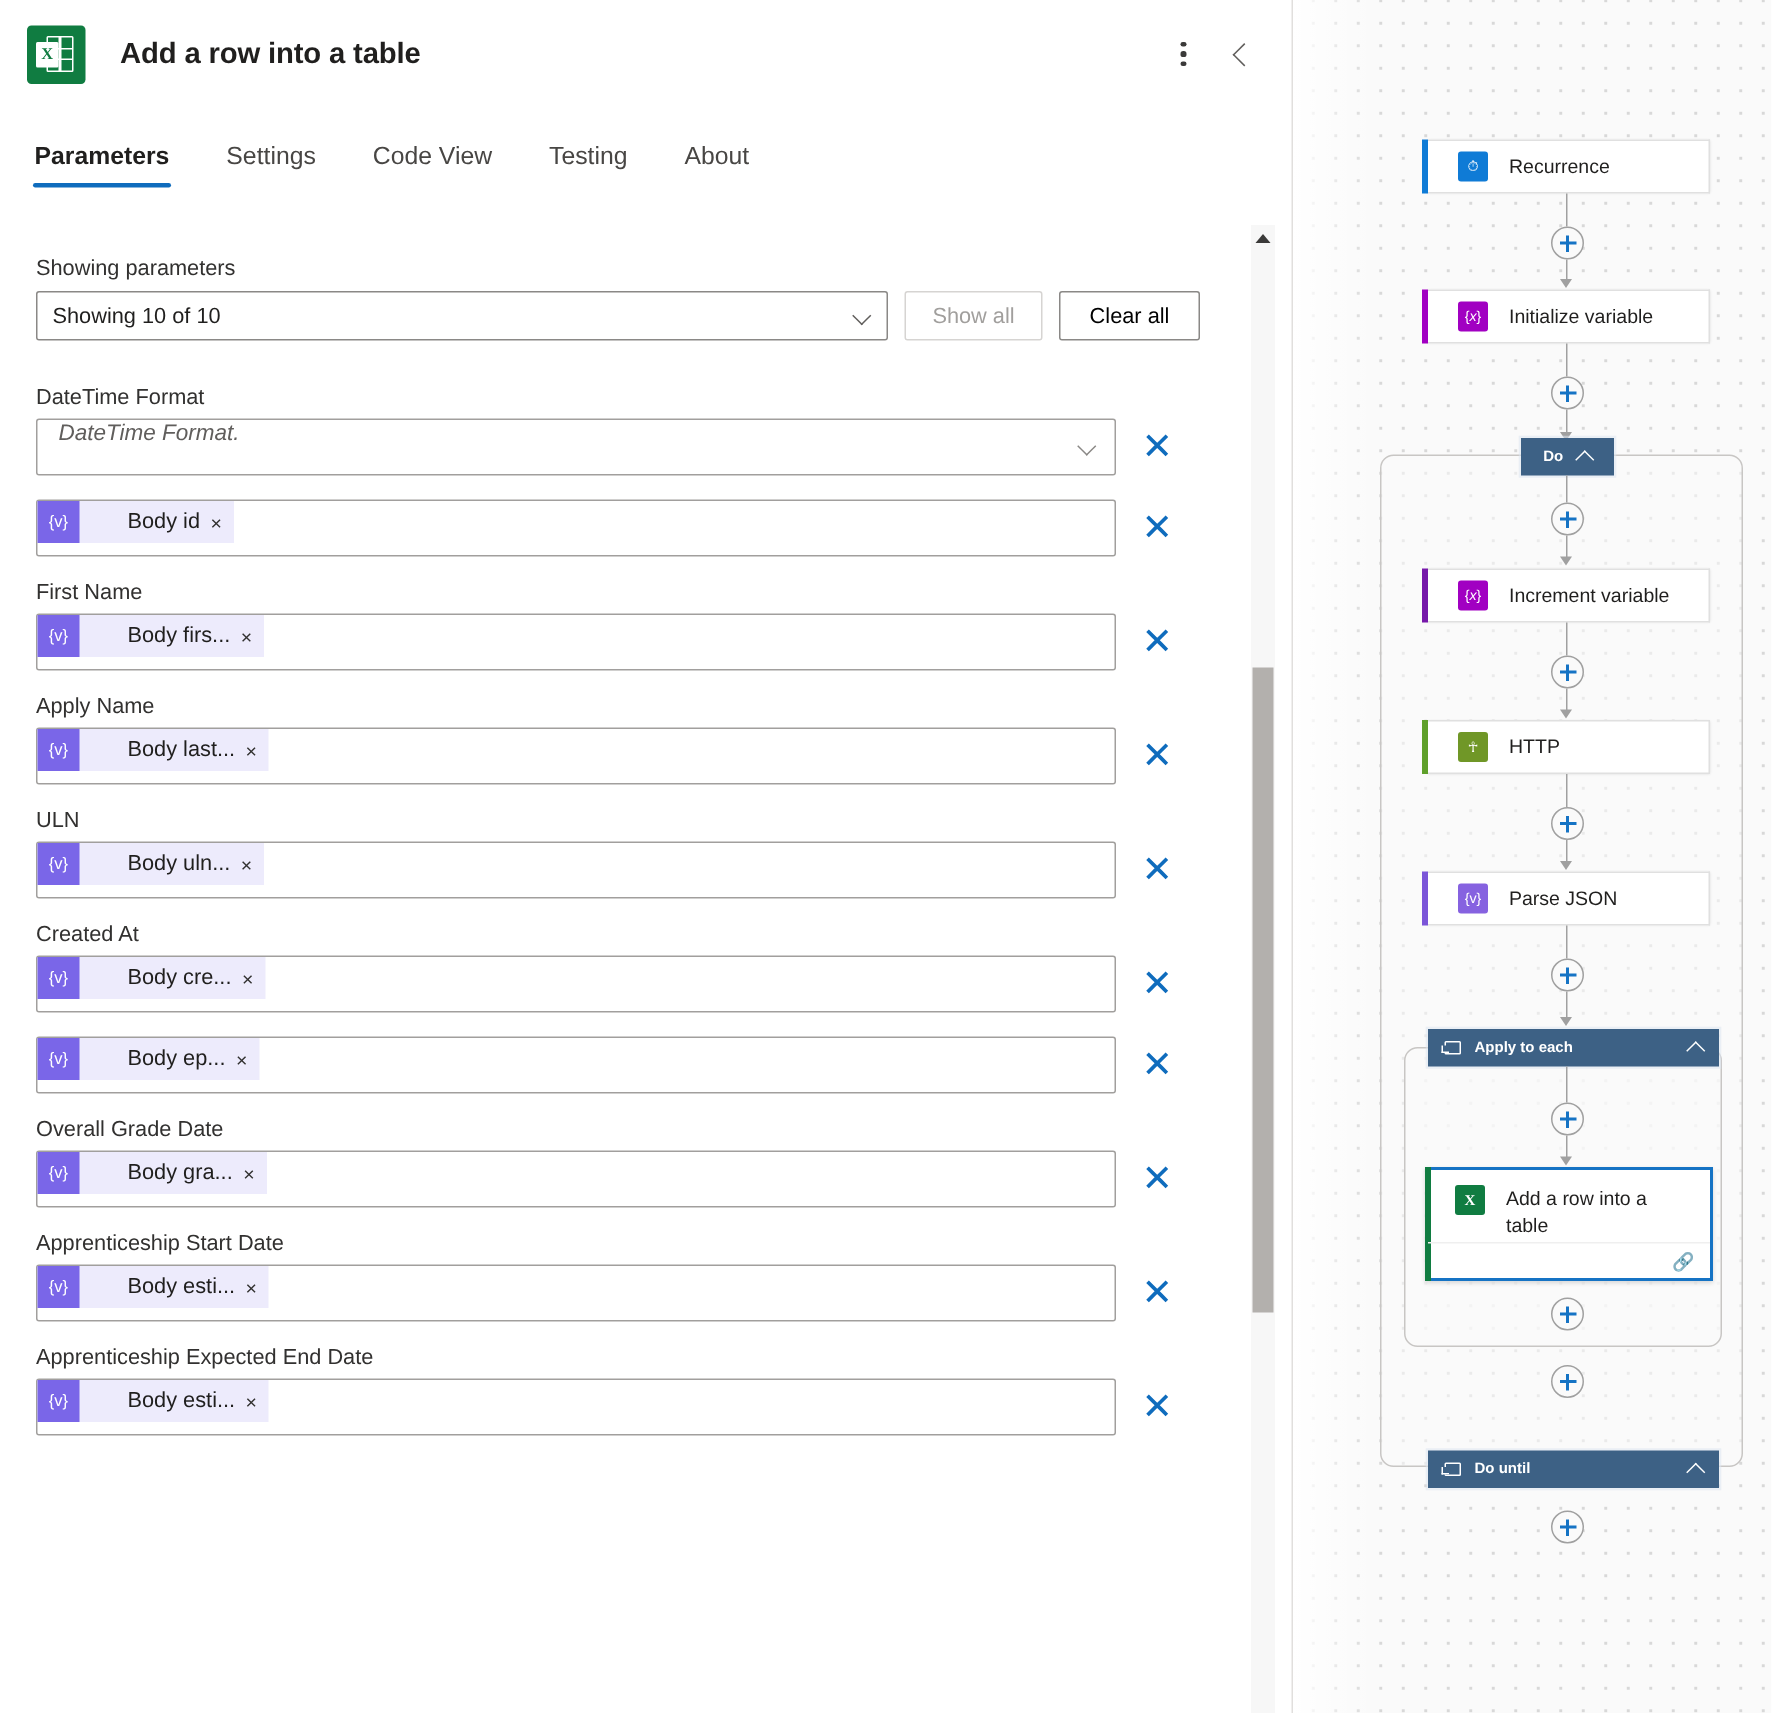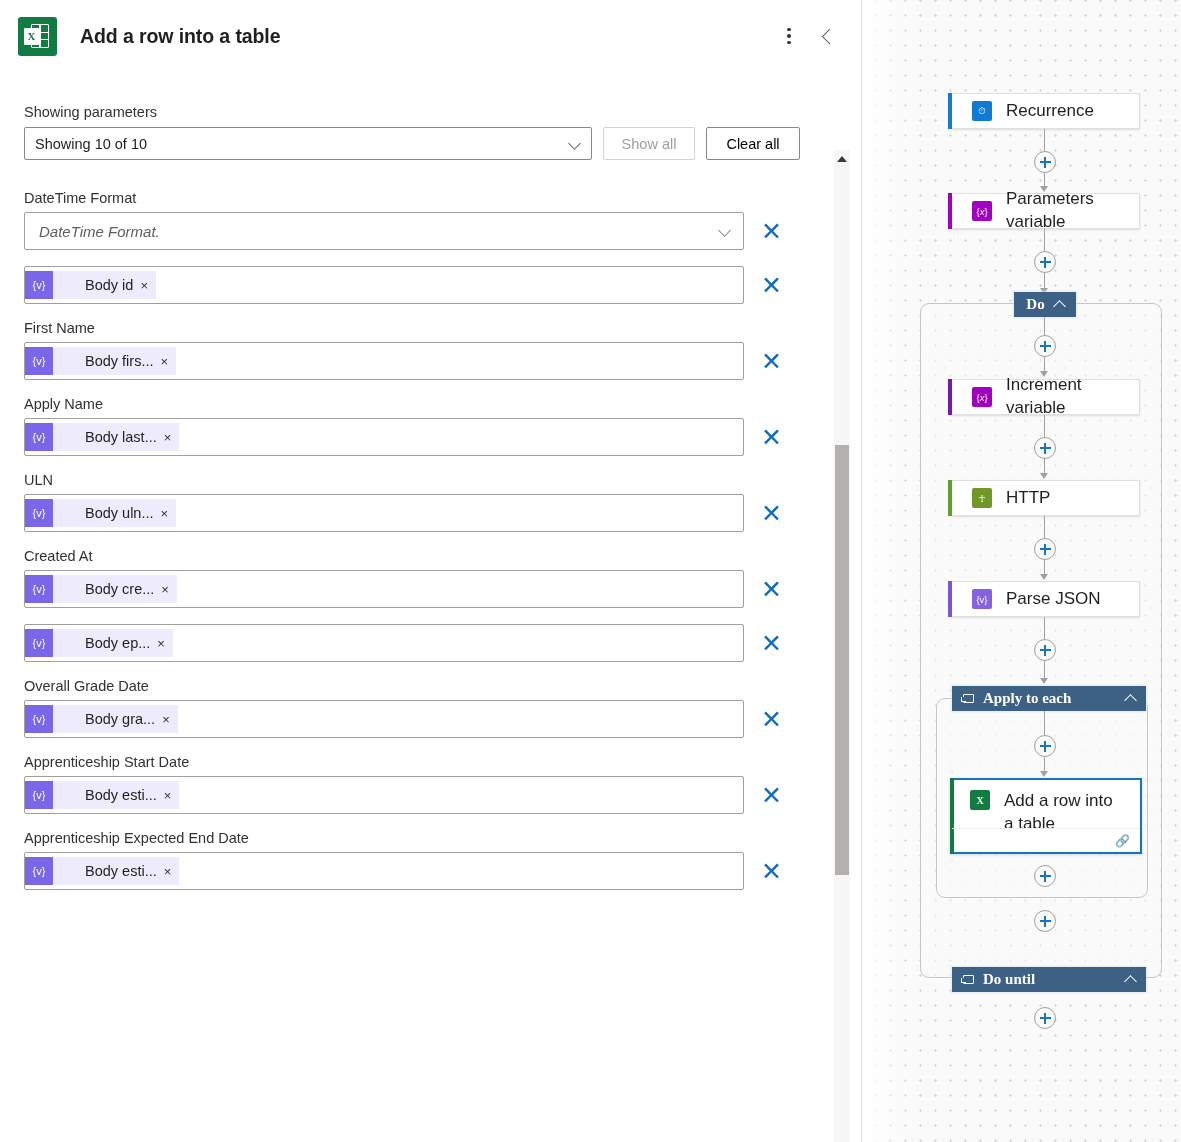--- a/index.html
+++ b/index.html
@@ -152,21 +152,21 @@
 
   
   .fields { margin-top: 30px; }
   .field { padding-left: 24px; margin-bottom: 16px; }
   .field-label { font-size: 14.5px; color: #323130; margin-bottom: 6px; }
   .field-row { display: flex; align-items: center; }
   .input-box {
     width: 720px; height: 38px;
     border: 1px solid #a19f9d; border-radius: 2px;
     background: #fff;
-    display: flex; align-items: center;
+    display: flex; align-items: flex-start;
     padding: 0 8px 0 0;
     position: relative;
     cursor: text;
   }
   .input-box.dropdown { width: 720px; height: 38px; }
   .input-box .ph {
     font-style: italic; color: #605e5c; font-size: 15px;
     padding-left: 14px;
   }
   .input-box .caret2 {
@@ -273,21 +273,21 @@
   .node .n-icon {
     width: 20px; height: 20px; margin-left: 20px;
     border-radius: 2px; flex: 0 0 20px;
     display: flex; align-items: center; justify-content: center;
     color: #fff; font-size: 9.5px;
     font-family: "Liberation Sans", sans-serif;
     position: relative;
   }
   .node .n-label {
     margin-left: 14px;
-    font-size: 17px; color: #201f1e;
+    font-size: 13px; color: #201f1e;
     line-height: 1.35;
   }
 
   .node.selected {
     border: 2px solid #1573c4;
     box-shadow: 0 1px 3px rgba(0,0,0,0.14);
   }
   .node.tall { height: 76px; align-items: flex-start; padding-top: 10px; flex-wrap: wrap; }
   .node.tall .n-label { width: 120px; }
   .node .node-footer {
@@ -329,24 +329,23 @@
     border-radius: 9px;
     background: rgba(250,250,250,0.55);
   }
   .scope-header {
     position: absolute;
     height: 25px;
     background: #3d6185;
     color: #ffffff;
     display: flex; align-items: center;
     padding: 0 11px;
-    font-size: 15px; font-weight: bold;
+    font-size: 10px; font-weight: bold;
     cursor: pointer;
     box-shadow: 0 0 0 1.5px rgba(220,230,240,0.55);
-    font-family: Liberation Serif, serif;
   }
   .scope-header .sh-ico {
     width: 11px; height: 9px;
     border: 1.4px solid #ffffff;
     border-radius: 1px;
     margin-right: 9px;
     position: relative;
     flex: 0 0 11px;
   }
   .scope-header .sh-ico:after{
@@ -387,20 +386,27 @@
               <i></i>
               <i></i>
             </span>
         </div>
         <div class="icon-btn">
           <span class="chev-left"></span>
         </div>
       </div>
     </div>
 
+    <div class="tabs">
+      <div class="tab active">Parameters</div>
+      <div class="tab">Settings</div>
+      <div class="tab">Code View</div>
+      <div class="tab">Testing</div>
+      <div class="tab">About</div>
+    </div>
 
     <div class="panel-body">
 
       <div class="section-label">Showing parameters</div>
       <div class="adv-row">
         <div class="combo">
           <span>Showing 10 of 10</span>
           <span class="caret"></span>
         </div>
         <div class="ghost-btn">Show all</div>
@@ -569,21 +575,21 @@
     </div>
 
     <div class="edge" style="left:182px; top:129px; height:22px;"></div>
     <div class="plus" style="left:172px; top:151px;"></div>
     <div class="edge" style="left:182px; top:173px; height:14px;"></div>
     <div class="arrowhead" style="left:178px; top:186px;"></div>
 
     <div class="node" style="left:90px; top:193px;">
       <span class="accent" style="background:#a100c2;"></span>
       <span class="n-icon" style="background:#a100c2;">{<i style="font-style:italic;">x</i>}</span>
-      <span class="n-label">Parameters variable</span>
+      <span class="n-label">Initialize variable</span>
     </div>
 
     <div class="edge" style="left:182px; top:229px; height:22px;"></div>
     <div class="plus" style="left:172px; top:251px;"></div>
     <div class="edge" style="left:182px; top:273px; height:16px;"></div>
     <div class="arrowhead" style="left:178px; top:288px;"></div>
 
     <div class="scope-header small" style="left:152px; top:292px; width:62px;">
       <span class="sh-label">Do</span>
       <span class="sh-chev"></span>

